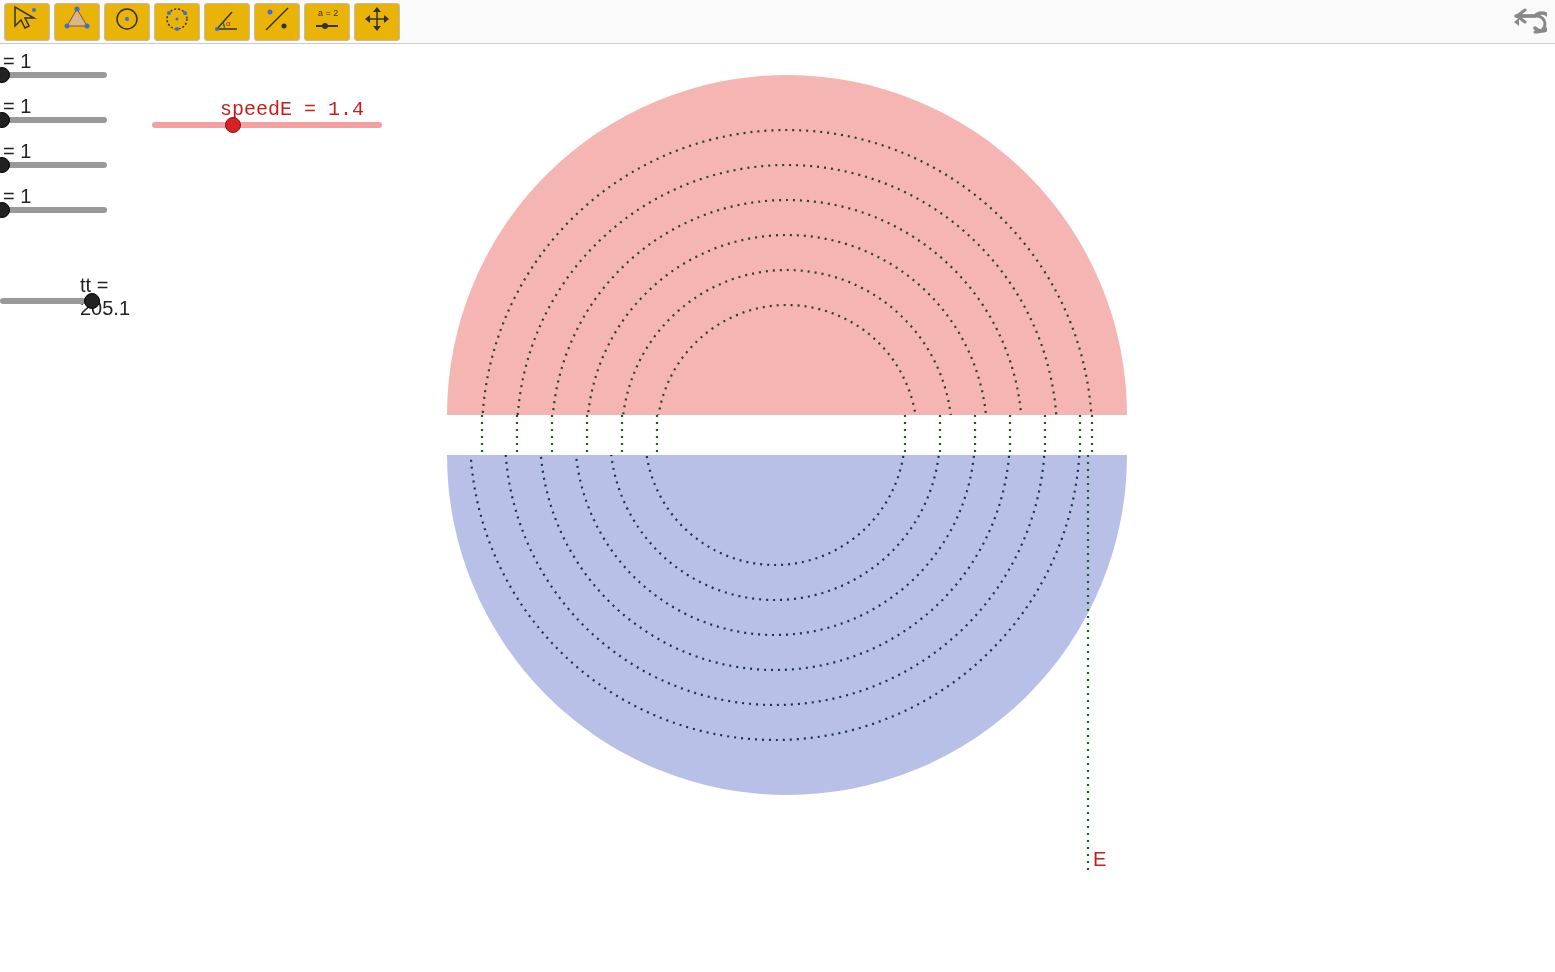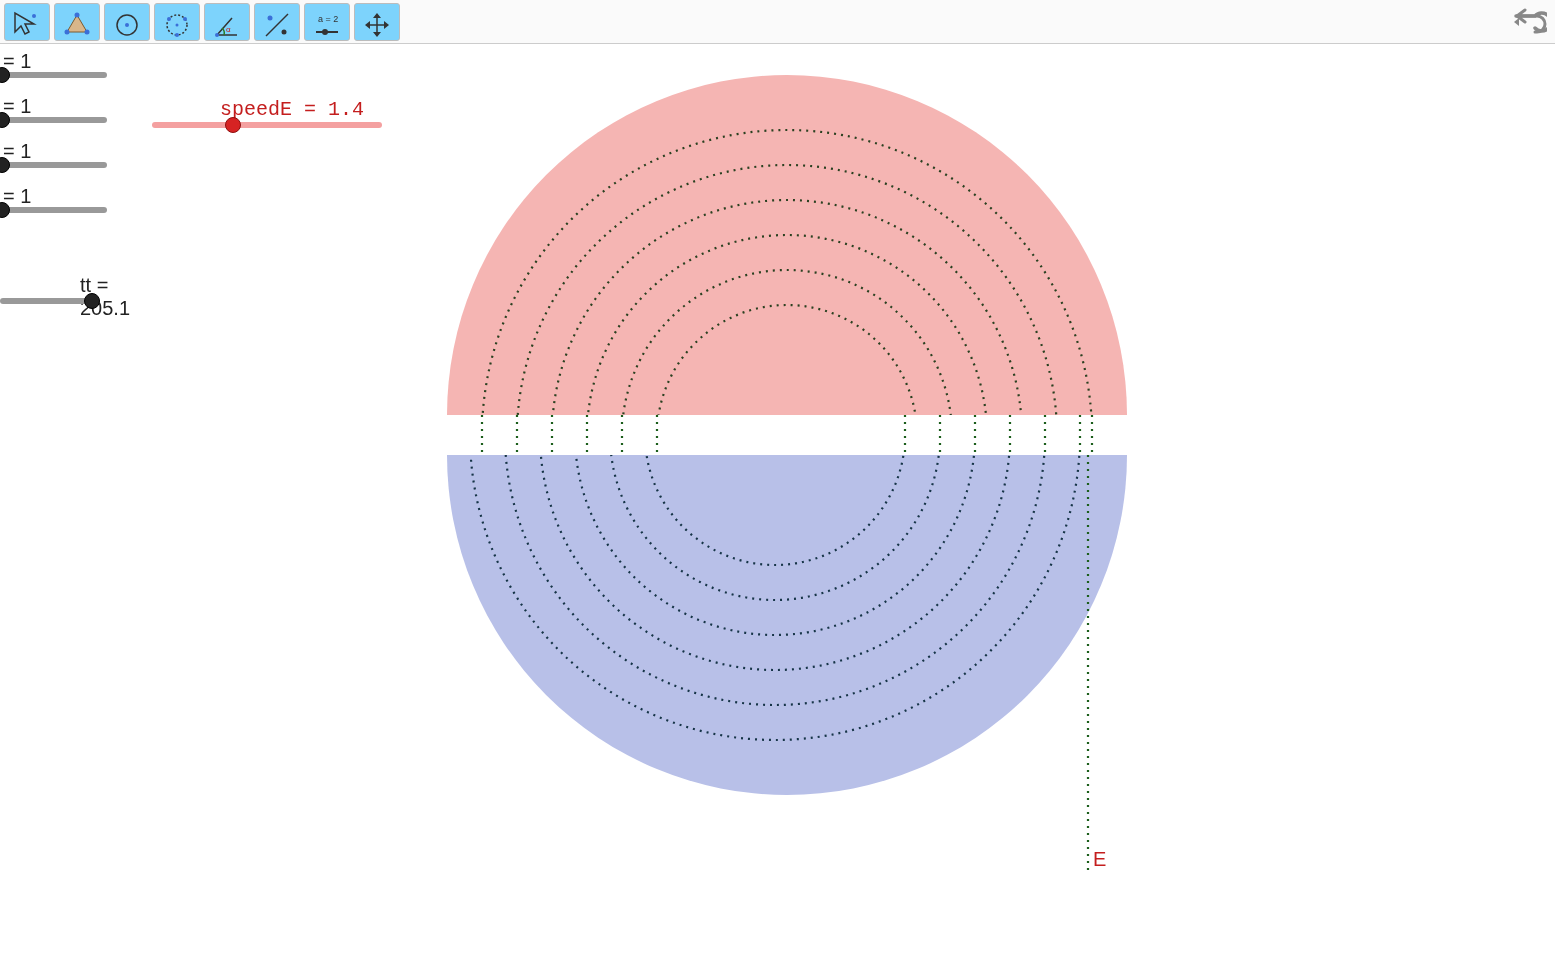--- a/index.html
+++ b/index.html
@@ -19,23 +19,23 @@
     align-items: center;
     padding: 2px 4px;
     background: #fafafa;
   }
   .tool-btn {
     width: 46px;
     height: 38px;
     border: 1px solid #bcbcbc;
     border-radius: 3px;
     margin-right: 4px;
-    background: #7dd3fc;
+    background: #eab308;
     display: flex;
-    align-items: flex-end;
+    align-items: flex-start;
     justify-content: center;
     cursor: pointer;
     position: relative;
   }
   .tool-btn svg { width: 30px; height: 30px; }
   .undo-btn {
     position: absolute;
     right: 8px;
     top: 4px;
     cursor: pointer;

